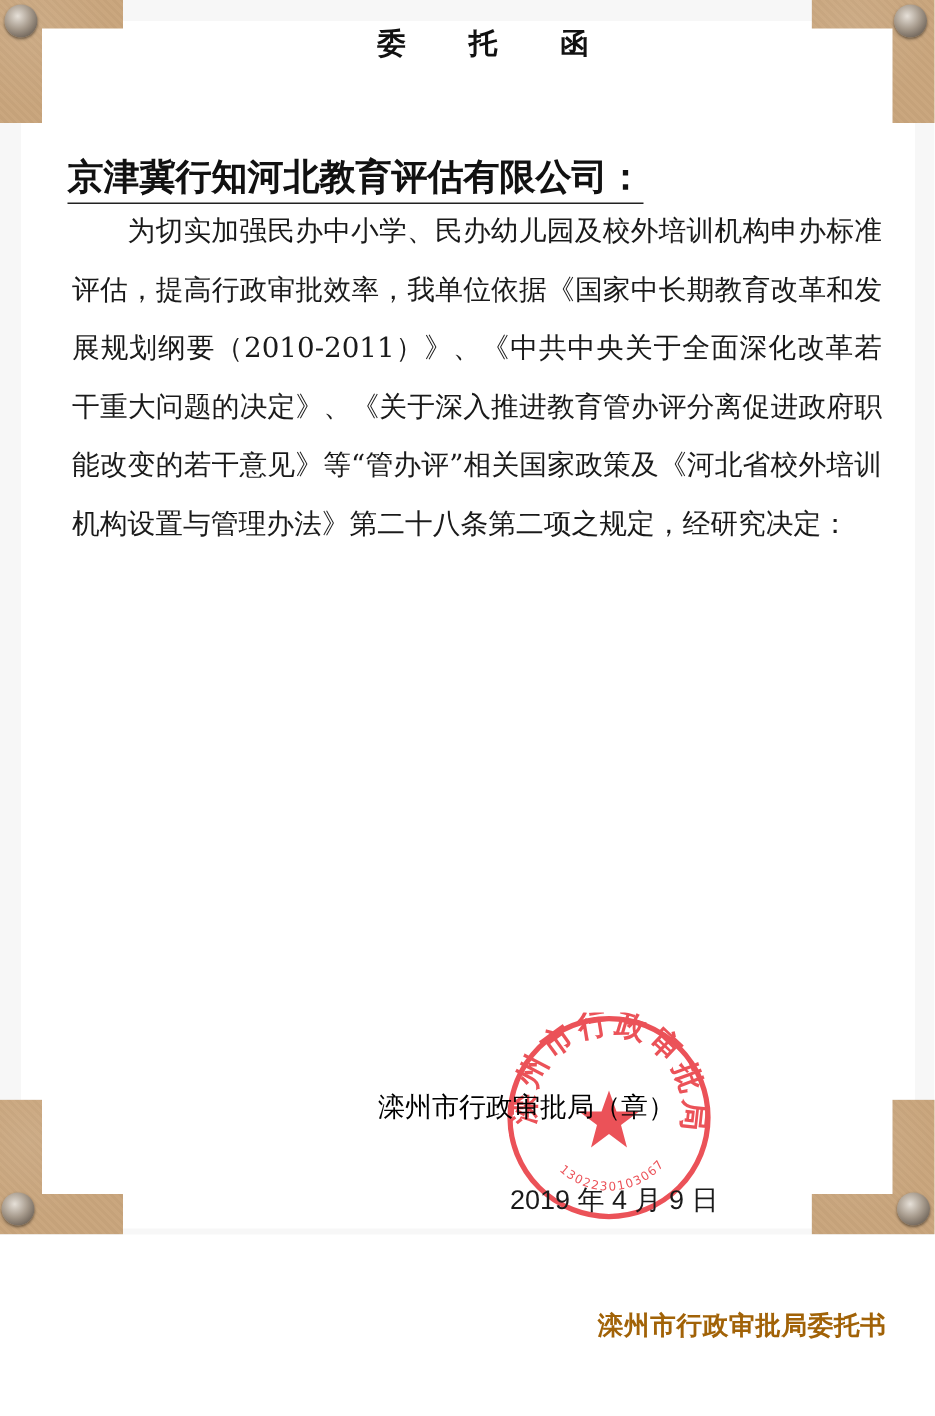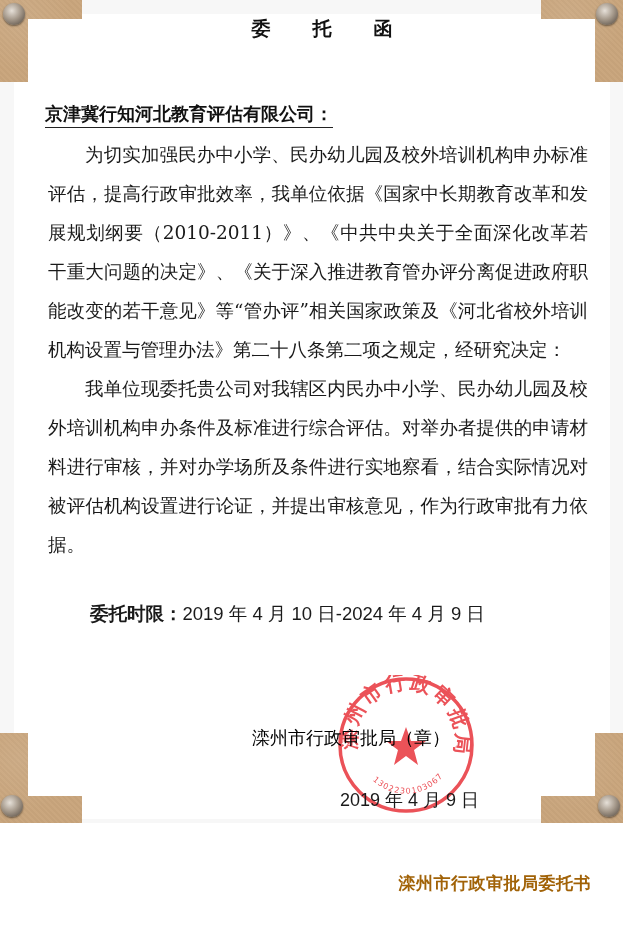--- a/index.html
+++ b/index.html
@@ -29,21 +29,21 @@
   .rivet {
     position: absolute; width: 22px; height: 22px; border-radius: 50%;
     background: radial-gradient(circle at 40% 35%, #e6e0d8 0, #a69a8c 45%, #6d6257 80%);
     box-shadow: 0 1px 2px rgba(0,0,0,0.5);
   }
   .title {
     position: absolute; left: 0; top: 16px; width: 614px; text-align: center;
     font-size: 19px; font-weight: bold; letter-spacing: 42px; color: #111; margin-left: 36px;
   }
   .addressee {
-    position: absolute; left: 45px; top: 102px; font-size: 18px; font-weight: bold; color: #111;
+    position: absolute; left: 45px; top: 102px; font-size: 24px; font-weight: bold; color: #111;
     border-bottom: 1.5px solid #222; padding-bottom: 1px;
   }
   .body-text {
     position: absolute; left: 48px; top: 135px; width: 540px;
     font-size: 18.5px; line-height: 39px; color: #1a1a1a; text-align: justify;
   }
   .body-text p { margin: 0; text-indent: 37px; }
   .term {
     position: absolute; left: 90px; top: 601px; font-size: 18.5px; color: #1a1a1a;
     font-family: "Liberation Sans", sans-serif;
@@ -82,26 +82,22 @@
   <div class="rivet" style="left:596px; top:3px;"></div>
   <div class="rivet" style="left:1px; top:795px;"></div>
   <div class="rivet" style="left:598px; top:795px;"></div>
 
   <div class="title">委托函</div>
 
   <div class="addressee">京津冀行知河北教育评估有限公司：</div>
 
   <div class="body-text">
     <p>为切实加强民办中小学、民办幼儿园及校外培训机构申办标准评估，提高行政审批效率，我单位依据《国家中长期教育改革和发展规划纲要（2010-2011）》、《中共中央关于全面深化改革若干重大问题的决定》、《关于深入推进教育管办评分离促进政府职能改变的若干意见》等“管办评”相关国家政策及《河北省校外培训机构设置与管理办法》第二十八条第二项之规定，经研究决定：</p>
-    <p>我单位现委托贵公司对我辖区内民办中小学、民办幼儿园及校外培训机构申办条件及标准进行综合评估。对举办者提供的申请材料进行审核，并对办学场所及条件进行实地察看，结合实际情况对被评估机构设置进行论证，并提出审核意见，作为行政审批有力依据。</p>
   </div>
 
-  <div class="term">
-    <span class="label">委托时限：</span><span>2019 年 4 月 10 日-2024 年 4 月 9 日</span>
-  </div>
 
   <svg class="seal" viewBox="0 0 140 140">
     <defs>
       <path id="sealArc" d="M 22 78 A 50 50 0 1 1 118 78"></path>
       <path id="codeArc" d="M 32 100 A 48 48 0 0 0 108 100"></path>
     </defs>
     <circle cx="70" cy="70" r="66" fill="none" stroke="#e8343c" stroke-width="3.5"></circle>
     <text font-size="20" font-weight="bold" fill="#e8343c" font-family="DejaVu Sans, sans-serif" letter-spacing="3">
       <textPath href="#sealArc" startOffset="2%">滦州市行政审批局</textPath>
     </text>

